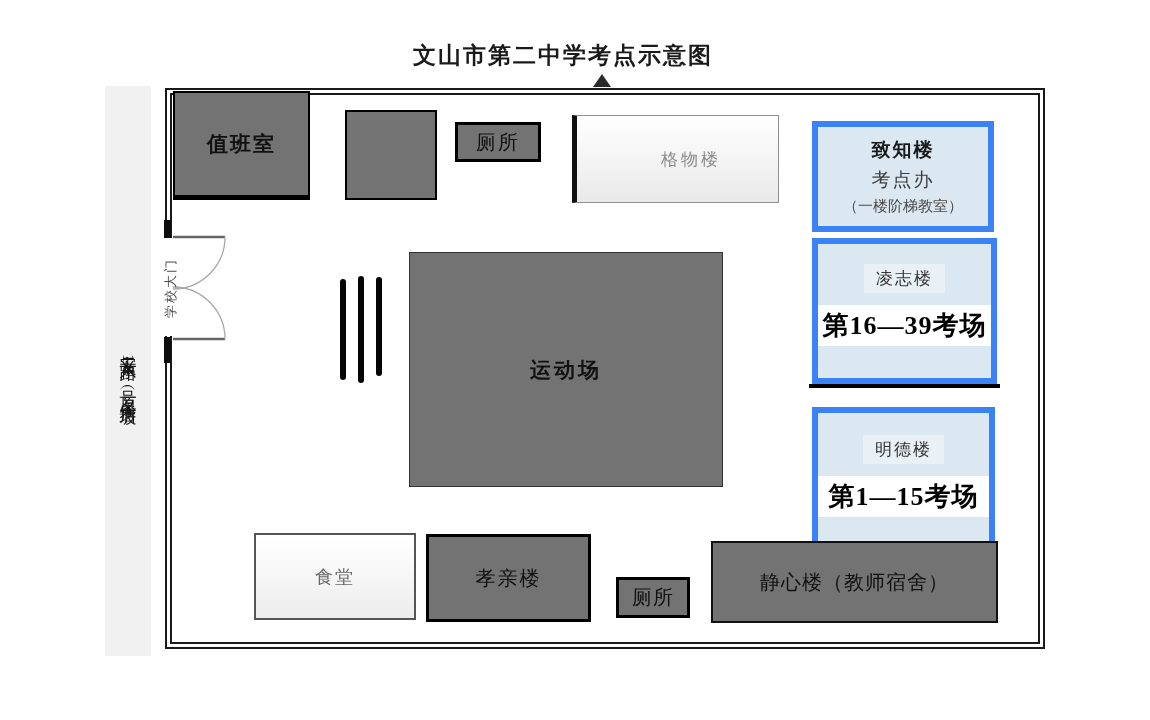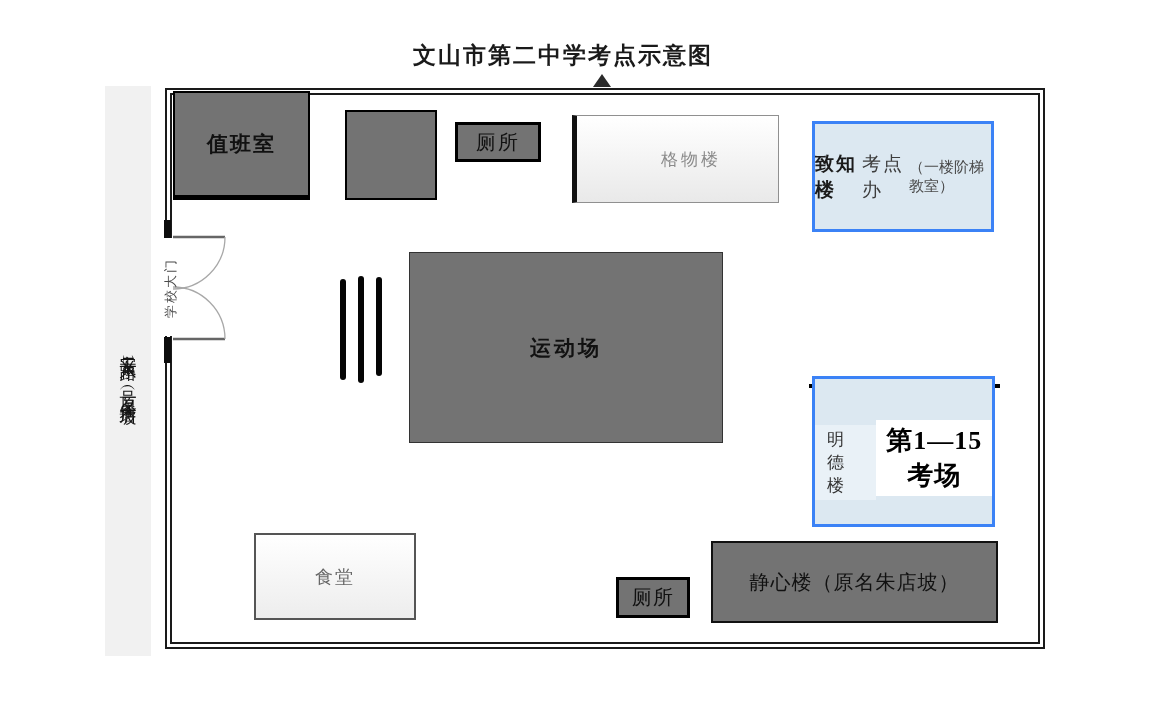--- a/index.html
+++ b/index.html
@@ -27,34 +27,34 @@
     font-size:13px;letter-spacing:2px;color:#4a4a4a;transform:rotate(-90deg);}
   
   .box{display:flex;align-items:center;justify-content:center;background:#737373;box-sizing:border-box;}
   
   .duty-room{left:130px;top:91px;width:137px;height:109px;border:2px solid #000;border-bottom:5px solid #000;font-size:21px;font-weight:700;letter-spacing:2px;}
   .empty-square{left:302px;top:110px;width:92px;height:90px;border:2.5px solid #000;}
   .toilet-top{left:412px;top:122px;width:86px;height:40px;border:3px solid #000;font-size:20px;letter-spacing:2px;}
   .gewu{left:529px;top:115px;width:207px;height:88px;border:1.5px solid #909090;border-left:5px solid #111;
         background:linear-gradient(#ffffff,#e9e9e9);font-size:17px;letter-spacing:3px;color:#8a8a8a;padding-left:27px;}
   
-  .bluebox{background:#dce8f1;border:3px solid #3b82f6;box-sizing:border-box;display:flex;flex-direction:row;align-items:center;}
+  .bluebox{background:#dce8f1;border:6px solid #3b82f6;box-sizing:border-box;display:flex;flex-direction:column;align-items:center;}
   .zhizhi{left:769px;top:121px;width:182px;height:111px;justify-content:center;gap:4px;}
   .zhizhi .l1{font-size:19px;font-weight:700;color:#1a1a1a;letter-spacing:2px;}
   .zhizhi .l2{font-size:19px;color:#3d3d3d;letter-spacing:2px;}
   .zhizhi .l3{font-size:15px;color:#4a4a4a;}
   .lingzhi{left:769px;top:238px;width:185px;height:146px;}
-  .mingde{left:769px;top:376px;width:183px;height:151px;}
+  .mingde{left:769px;top:407px;width:183px;height:151px;}
   .bname{margin-top:20px;font-size:17px;color:#333;letter-spacing:2px;background:#e9f1f7;padding:3px 12px;}
   .mingde .bname{margin-top:22px;}
   .rooms-band{width:100%;background:#ffffff;margin-top:12px;text-align:center;
     font-size:26px;font-weight:700;color:#000;padding:3px 0;letter-spacing:1px;}
   .divider{left:766px;top:384px;width:191px;height:4px;background:#000;}
   
-  .sports{left:366px;top:252px;width:314px;height:191px;border:1.5px solid #333;font-size:21px;font-weight:600;letter-spacing:3px;}
+  .sports{left:366px;top:252px;width:314px;height:235px;border:1.5px solid #333;font-size:21px;font-weight:600;letter-spacing:3px;}
   .bar{width:6px;background:#050505;border-radius:3px;}
   .bar1{left:297px;top:279px;height:101px;}
   .bar2{left:315px;top:276px;height:107px;}
   .bar3{left:333px;top:277px;height:99px;}
   
   .canteen{left:211px;top:533px;width:162px;height:87px;border:2px solid #555;
     background:linear-gradient(#ffffff,#ededed);font-size:18px;letter-spacing:2px;color:#666;}
   .xiaoqin{left:383px;top:534px;width:165px;height:88px;border:3px solid #000;font-size:20px;letter-spacing:2px;color:#111;}
   .toilet-bottom{left:573px;top:577px;width:74px;height:41px;border:3px solid #000;font-size:20px;letter-spacing:1px;}
   .jingxin{left:668px;top:541px;width:287px;height:82px;border:2.5px solid #111;font-size:20px;letter-spacing:1px;color:#111;}
@@ -95,36 +95,43 @@
   </div>
   <div class="abs box gewu">
     <span>格物楼</span>
   </div>
 
   <div class="abs bluebox zhizhi">
     <span class="l1">致知楼</span>
     <span class="l2">考点办</span>
     <span class="l3">（一楼阶梯教室）</span>
   </div>
+  <div class="abs bluebox lingzhi">
+    <span class="bname">凌志楼</span>
+    <div class="rooms-band">第16—39考场</div>
+  </div>
   <div class="abs divider"></div>
   <div class="abs bluebox mingde">
     <span class="bname">明德楼</span>
     <div class="rooms-band">第1—15考场</div>
   </div>
 
   <div class="abs box sports">
     <span>运动场</span>
   </div>
   <div class="abs bar bar1"></div>
   <div class="abs bar bar2"></div>
   <div class="abs bar bar3"></div>
 
   <div class="abs box canteen">
     <span>食堂</span>
   </div>
+  <div class="abs box xiaoqin">
+    <span>孝亲楼</span>
+  </div>
   <div class="abs box toilet-bottom">
     <span>厕所</span>
   </div>
   <div class="abs box jingxin">
-    <span>静心楼（原名朱店坡）</span>
+    <span>静心楼（教师宿舍）</span>
   </div>
 
 </div>
 
 </body></html>

